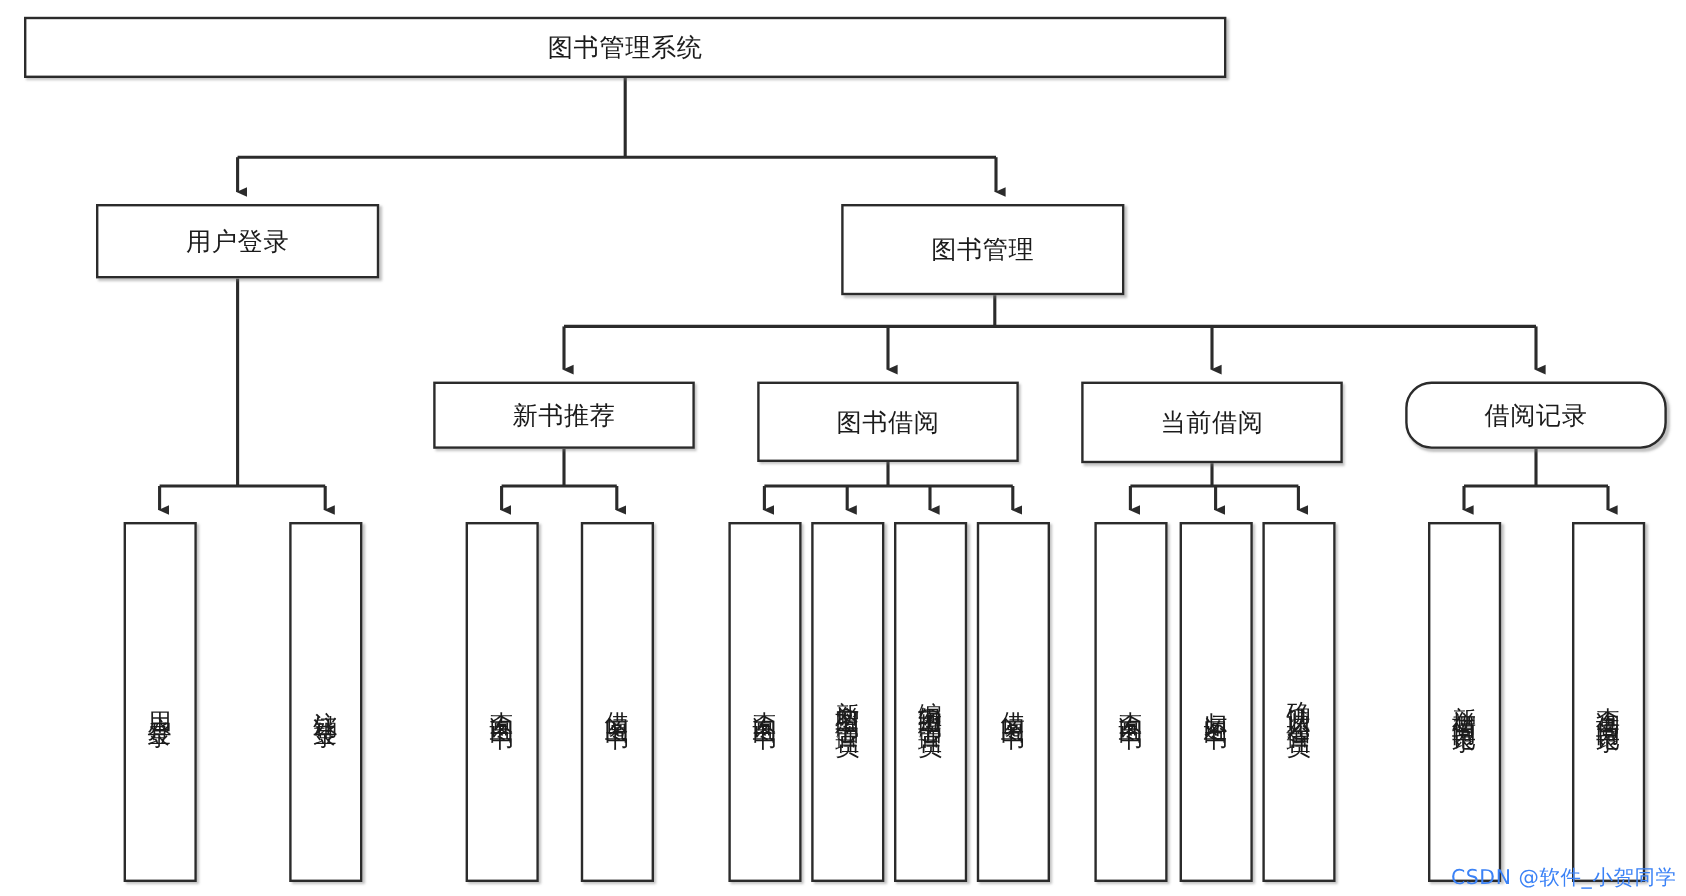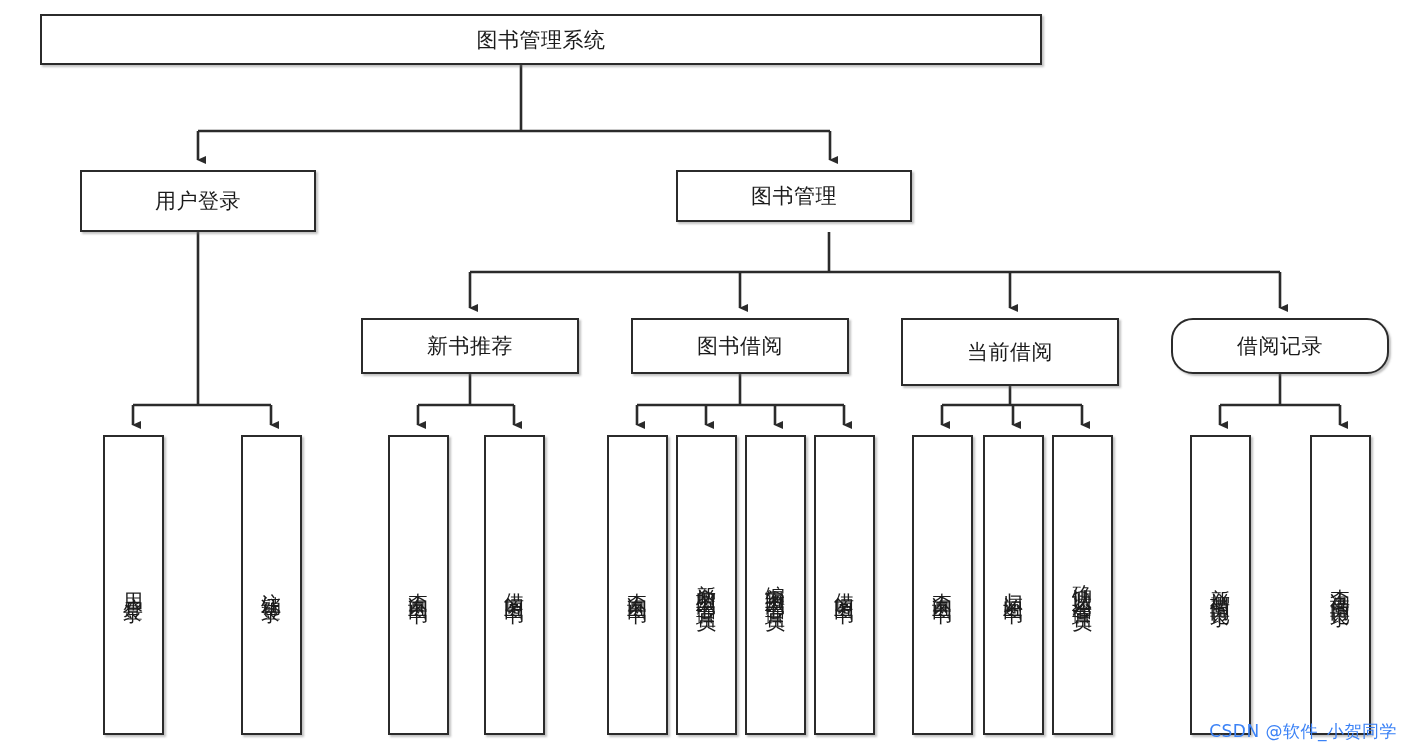--- a/index.html
+++ b/index.html
@@ -123,35 +123,35 @@
       <path d="M1013,405 L1013,425" marker-end="url(#arrowhead)"></path>
       <path d="M1082,405 L1082,425" marker-end="url(#arrowhead)"></path>
 
       <path d="M1280,374 L1280,405"></path>
       <path d="M1220,405 L1340,405"></path>
       <path d="M1220,405 L1220,425" marker-end="url(#arrowhead)"></path>
       <path d="M1340,405 L1340,425" marker-end="url(#arrowhead)"></path>
     </g>
   </svg>
 
-  <div class="node-box" style="left:20px; top:14px; width:1002px; height:51px;margin-left:20px;">
+  <div class="node-box" style="left:20px; top:14px; width:1002px; height:51px;">
     <span class="node-label-h">图书管理系统</span>
   </div>
 
   <div class="node-box" style="left:80px; top:170px; width:236px; height:62px;">
     <span class="node-label-h">用户登录</span>
   </div>
-  <div class="node-box" style="left:676px; top:170px; width:236px; height:52px;">
+  <div class="node-box" style="left:701px; top:170px; width:236px; height:76px;">
     <span class="node-label-h">图书管理</span>
   </div>
 
   <div class="node-box" style="left:361px; top:318px; width:218px; height:56px;">
     <span class="node-label-h">新书推荐</span>
   </div>
-  <div class="node-box" style="left:631px; top:318px; width:218px; height:56px;">
+  <div class="node-box" style="left:631px; top:318px; width:218px; height:67px;">
     <span class="node-label-h">图书借阅</span>
   </div>
   <div class="node-box" style="left:901px; top:318px; width:218px; height:68px;">
     <span class="node-label-h">当前借阅</span>
   </div>
   <div class="node-box" style="left:1171px; top:318px; width:218px; height:56px;border-radius:22px;">
     <span class="node-label-h">借阅记录</span>
   </div>
 
   <div class="node-box leaf-short" style="left:103px; top:435px; width:61px; height:300px;">

